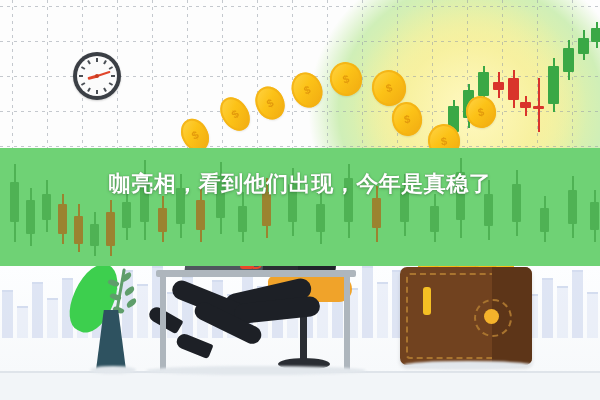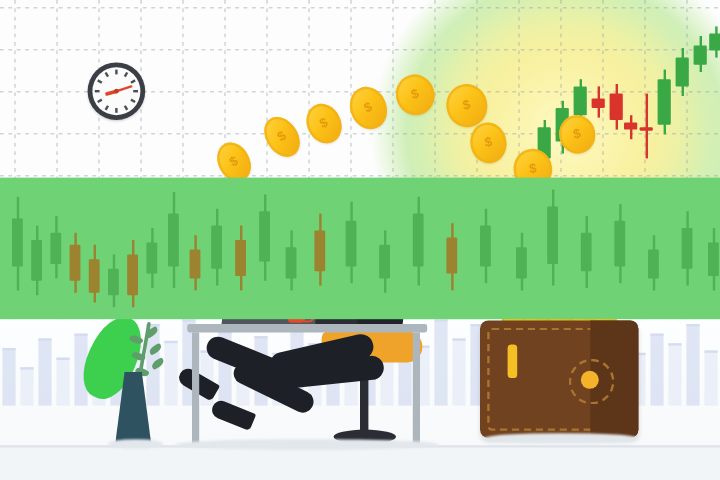--- a/index.html
+++ b/index.html
@@ -513,15 +513,16 @@
           <div class="body" style="top: 42px; height: 34px; background: rgb(79, 178, 84);"></div>
         </div>
         <div class="candle" style="left: 590px; width: 9px; top: 0px; height: 118px;">
           <div class="wick" style="top: 42px; height: 52px; background: rgb(79, 178, 84);"></div>
           <div class="body" style="top: 54px; height: 28px; background: rgb(79, 178, 84);"></div>
         </div>
       </div>
   </div>
 
   <div class="headline">
+    <div>咖亮相，看到他们出现，今年是真稳了</div>
   </div>
 
 </div>
 
 </body></html>

